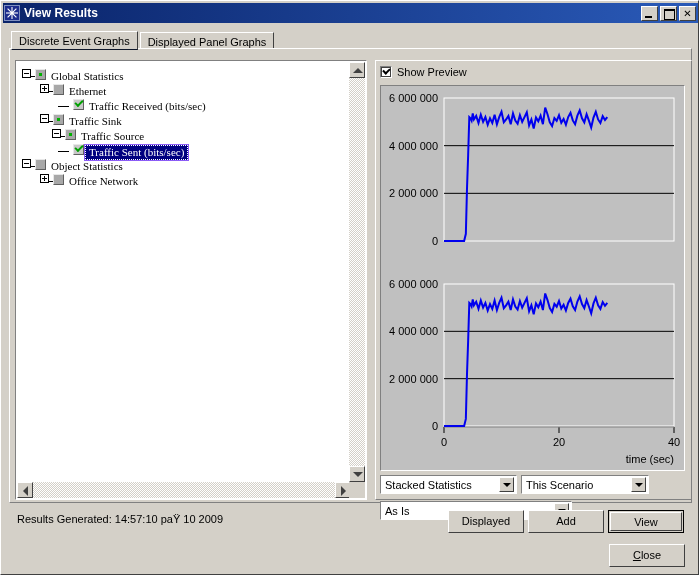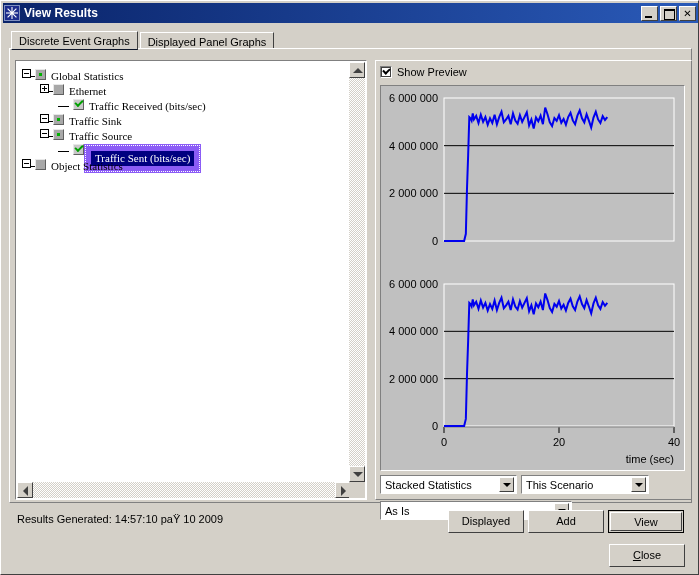--- a/index.html
+++ b/index.html
@@ -45,21 +45,21 @@
     background:#d4d0c8;border-top:1px solid #ffffff;border-left:1px solid #ffffff;
     border-right:1px solid #808080;border-bottom:1px solid #808080;box-sizing:border-box;}
 
   
   .treewrap{position:absolute;left:14px;top:59px;width:352px;height:440px;
     background:#fff;border-top:1px solid #808080;border-left:1px solid #808080;
     border-right:1px solid #ffffff;border-bottom:1px solid #ffffff;box-sizing:border-box;}
   .treeinner{position:absolute;left:1px;top:1px;width:334px;height:420px;background:#fff;overflow:hidden;}
   .trow{height:15px;display:flex;align-items:flex-start;white-space:nowrap;position:relative;font-family:Liberation Serif, serif;}
   .trow .lbl{font-size:11px;line-height:15px;padding-left:5px;padding-right:4px;}
-  .trow.sel .lbl{background:#000080;color:#fff;border:7px solid #8b5cf6;
+  .trow.sel .lbl{background:#000080;color:#fff;border:1px solid #8b5cf6;
     outline:1px dotted #fff;outline-offset:-2px;padding-left:4px;}
   .ind{display:inline-block;height:15px;flex:0 0 auto;}
   .pm{width:9px;height:9px;background:#fff;border:1px solid #000;position:relative;
       flex:0 0 auto;box-sizing:border-box;}
   .pm b{position:absolute;background:#000;}
   .pm .h{width:5px;height:1px;left:1px;top:3px;}
   .pm .v{width:1px;height:5px;left:3px;top:1px;}
   .cb{width:11px;height:11px;background:#a8a8a8;flex:0 0 auto;box-sizing:border-box;
       border-top:1px solid #e8e8e8;border-left:1px solid #e8e8e8;
       border-right:1px solid #606060;border-bottom:1px solid #606060;position:relative;}
@@ -187,41 +187,50 @@
           <span class="lbl">Traffic Received (bits/sec)</span>
         </div>
         <div class="trow" style="padding-left: 23px; margin-top: 0px;">
           <span class="pm">
             <b class="h"></b>
           </span>
           <span class="ind" style="width: 4px; border-top: 1px solid rgb(0, 0, 0); height: 1px; align-self: center;"></span>
           <span class="cb partial"></span>
           <span class="lbl">Traffic Sink</span>
         </div>
-        <div class="trow" style="padding-left: 23px; margin-top: 0px;">
+        <div class="trow" style="padding-left: 35px; margin-top: 0px;">
           <span class="pm">
             <b class="h"></b>
           </span>
           <span class="ind" style="width: 4px; border-top: 1px solid rgb(0, 0, 0); height: 1px; align-self: center;"></span>
           <span class="cb partial"></span>
           <span class="lbl">Traffic Source</span>
         </div>
         <div class="trow sel" style="padding-left: 41px; margin-top: 0px;">
           <span class="ind" style="width: 11px; border-top: 1px solid rgb(0, 0, 0); height: 1px; align-self: center;"></span>
           <span class="ind" style="width: 4px;"></span>
           <span class="cb checked"></span>
           <span class="lbl">Traffic Sent (bits/sec)</span>
         </div>
         <div class="trow" style="padding-left: 5px; margin-top: 0px;">
           <span class="pm">
             <b class="h"></b>
           </span>
           <span class="ind" style="width: 4px; border-top: 1px solid rgb(0, 0, 0); height: 1px; align-self: center;"></span>
           <span class="cb unchecked"></span>
           <span class="lbl">Object Statistics</span>
+        </div>
+        <div class="trow" style="padding-left: 23px; margin-top: 0px;">
+          <span class="pm">
+            <b class="h"></b>
+            <b class="v"></b>
+          </span>
+          <span class="ind" style="width: 4px; border-top: 1px solid rgb(0, 0, 0); height: 1px; align-self: center;"></span>
+          <span class="cb unchecked"></span>
+          <span class="lbl">Office Network</span>
         </div>
       </div>
 
     <div class="vsb">
       <div class="sb-track" style="left:0;top:16px;right:0;bottom:16px;"></div>
       <div class="sb-btn" style="left:0;top:0;width:16px;height:16px;">
         <div class="arr" style="left:3px;top:5px;border-left:5px solid transparent;border-right:5px solid transparent;border-bottom:5px solid #404040;"></div>
       </div>
       <div class="sb-btn" style="left:0;bottom:0;width:16px;height:16px;">
         <div class="arr" style="left:3px;top:5px;border-left:5px solid transparent;border-right:5px solid transparent;border-top:5px solid #404040;"></div>

